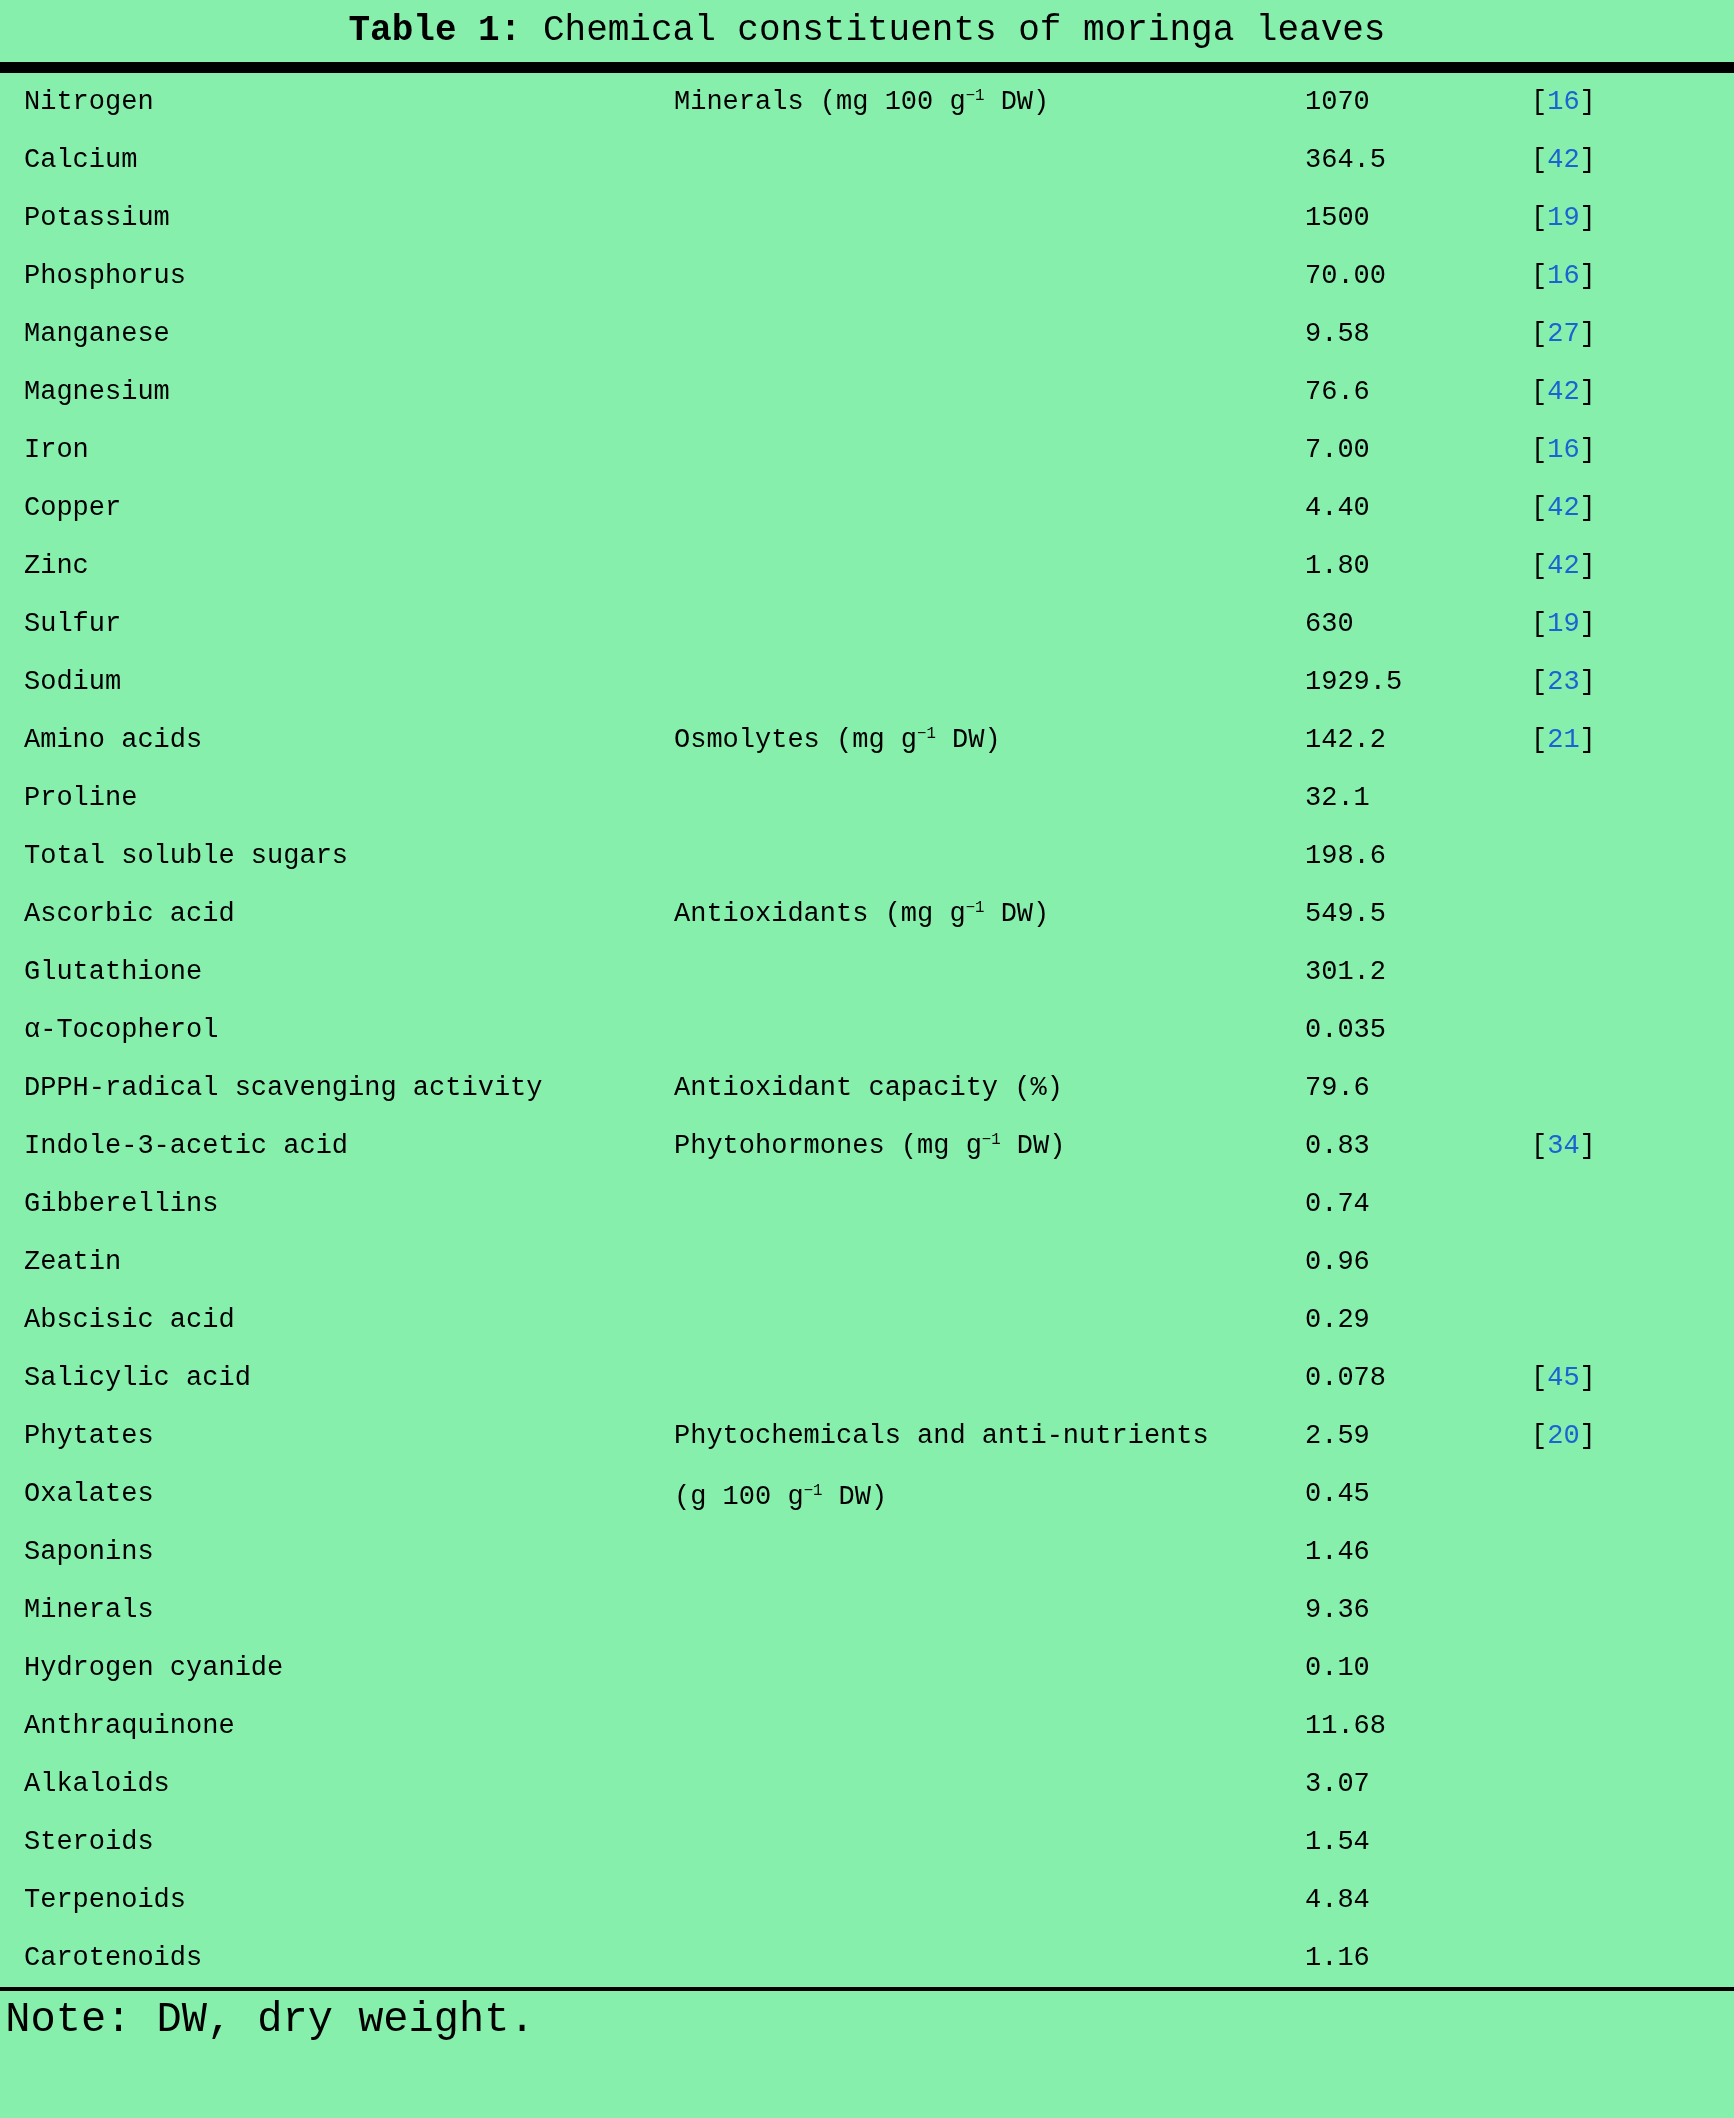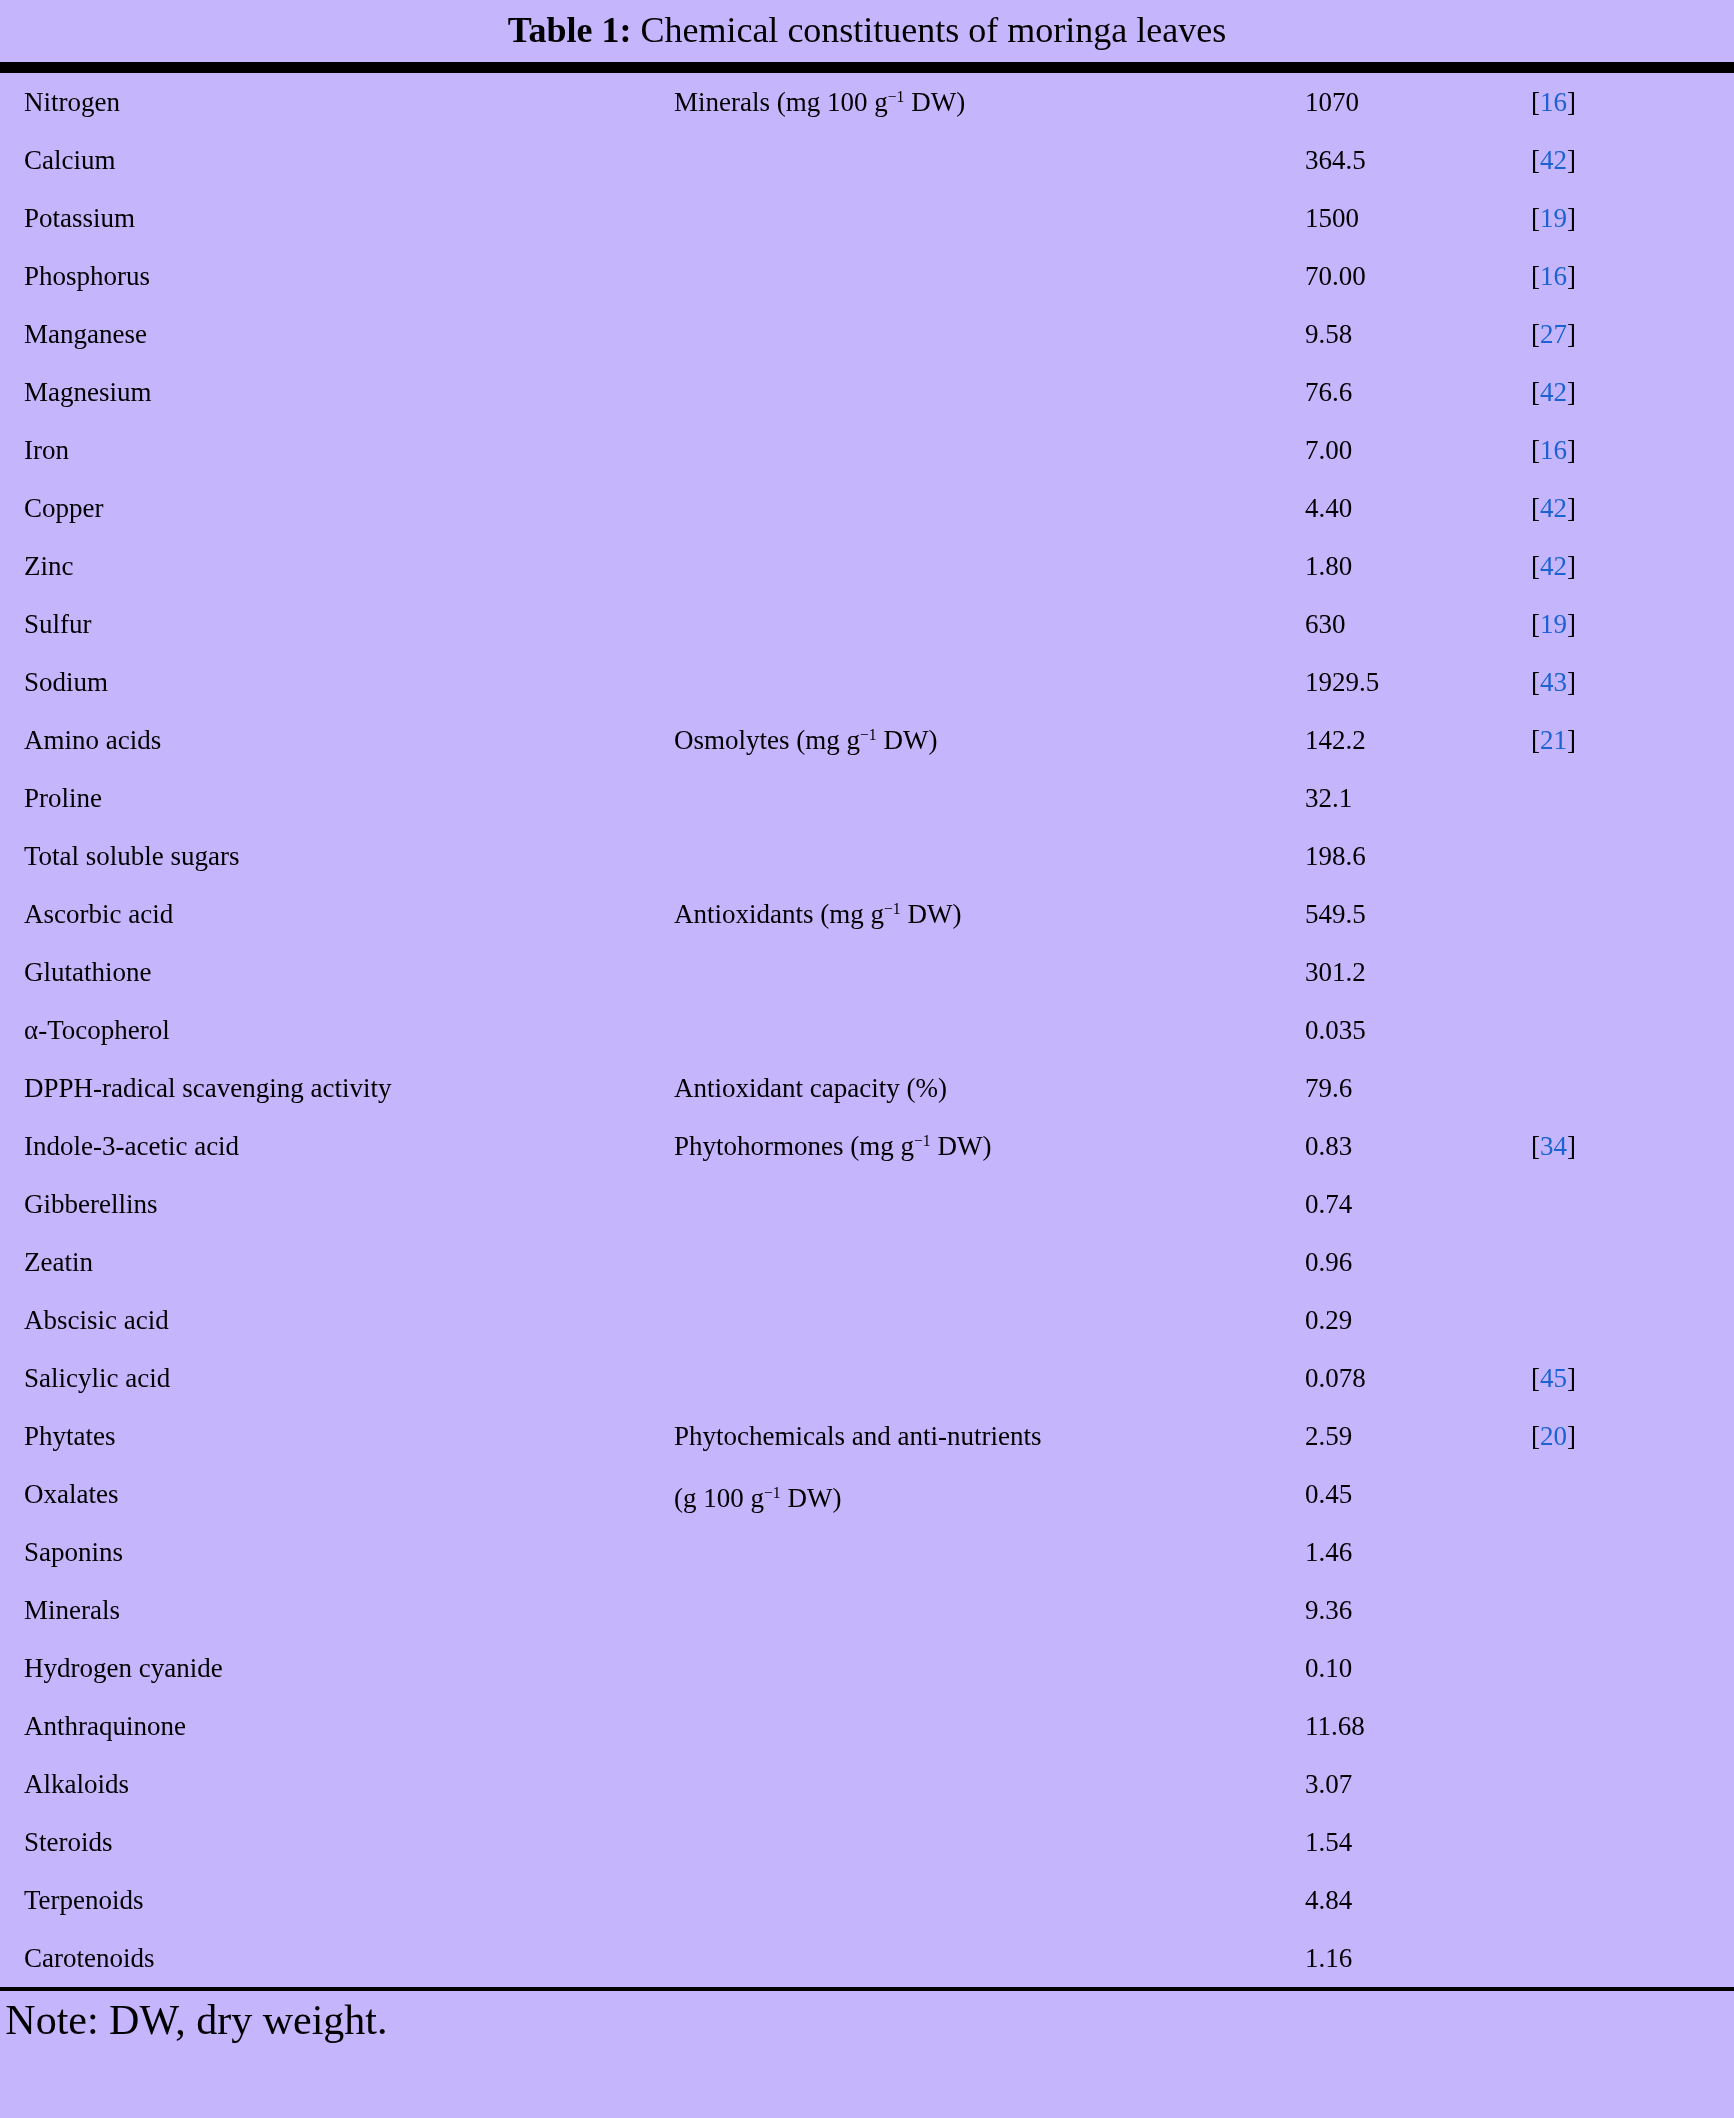--- a/index.html
+++ b/index.html
@@ -1,22 +1,22 @@
 <!DOCTYPE html>
 <html style="--ref-blue: #1B62D2;font-size:7px"><head>
 <meta charset="utf-8">
 <style>
   html, body { margin: 0; padding: 0; background: #ffffff; }
   .page {
     position: relative;
     width: 1734px;
     height: 2119px;
-    background: #c4b5fd;
+    background: #86efac;
     color: #000000;
-    font-family: Liberation Serif, serif;
+    font-family: Liberation Mono, monospace;
     overflow: hidden;
   }
   .caption {
     text-align: center;
     font-size: 36px;
     line-height: 53px;
     margin: 3.5px 0 0 0;
     white-space: nowrap;
   }
   .caption .bold { font-weight: bold; }
@@ -173,21 +173,21 @@
     <div class="cell"><span>[</span><span class="ref-num">19</span><span>]</span></div>
   </div>
 
   <div class="row">
     <div class="cell">Sodium</div>
     <div class="cell">
       <div class="type-line"><span></span><span class="sup"></span><span></span></div>
       <div class="type-line"><span></span><span class="sup"></span><span></span></div>
     </div>
     <div class="cell">1929.5</div>
-    <div class="cell"><span>[</span><span class="ref-num">43</span><span>]</span></div>
+    <div class="cell"><span>[</span><span class="ref-num">23</span><span>]</span></div>
   </div>
 
   <div class="row">
     <div class="cell">Amino acids</div>
     <div class="cell">
       <div class="type-line"><span>Osmolytes (mg g</span><span class="sup">−1</span><span> DW)</span></div>
       <div class="type-line"><span></span><span class="sup"></span><span></span></div>
     </div>
     <div class="cell">142.2</div>
     <div class="cell"><span>[</span><span class="ref-num">21</span><span>]</span></div>

